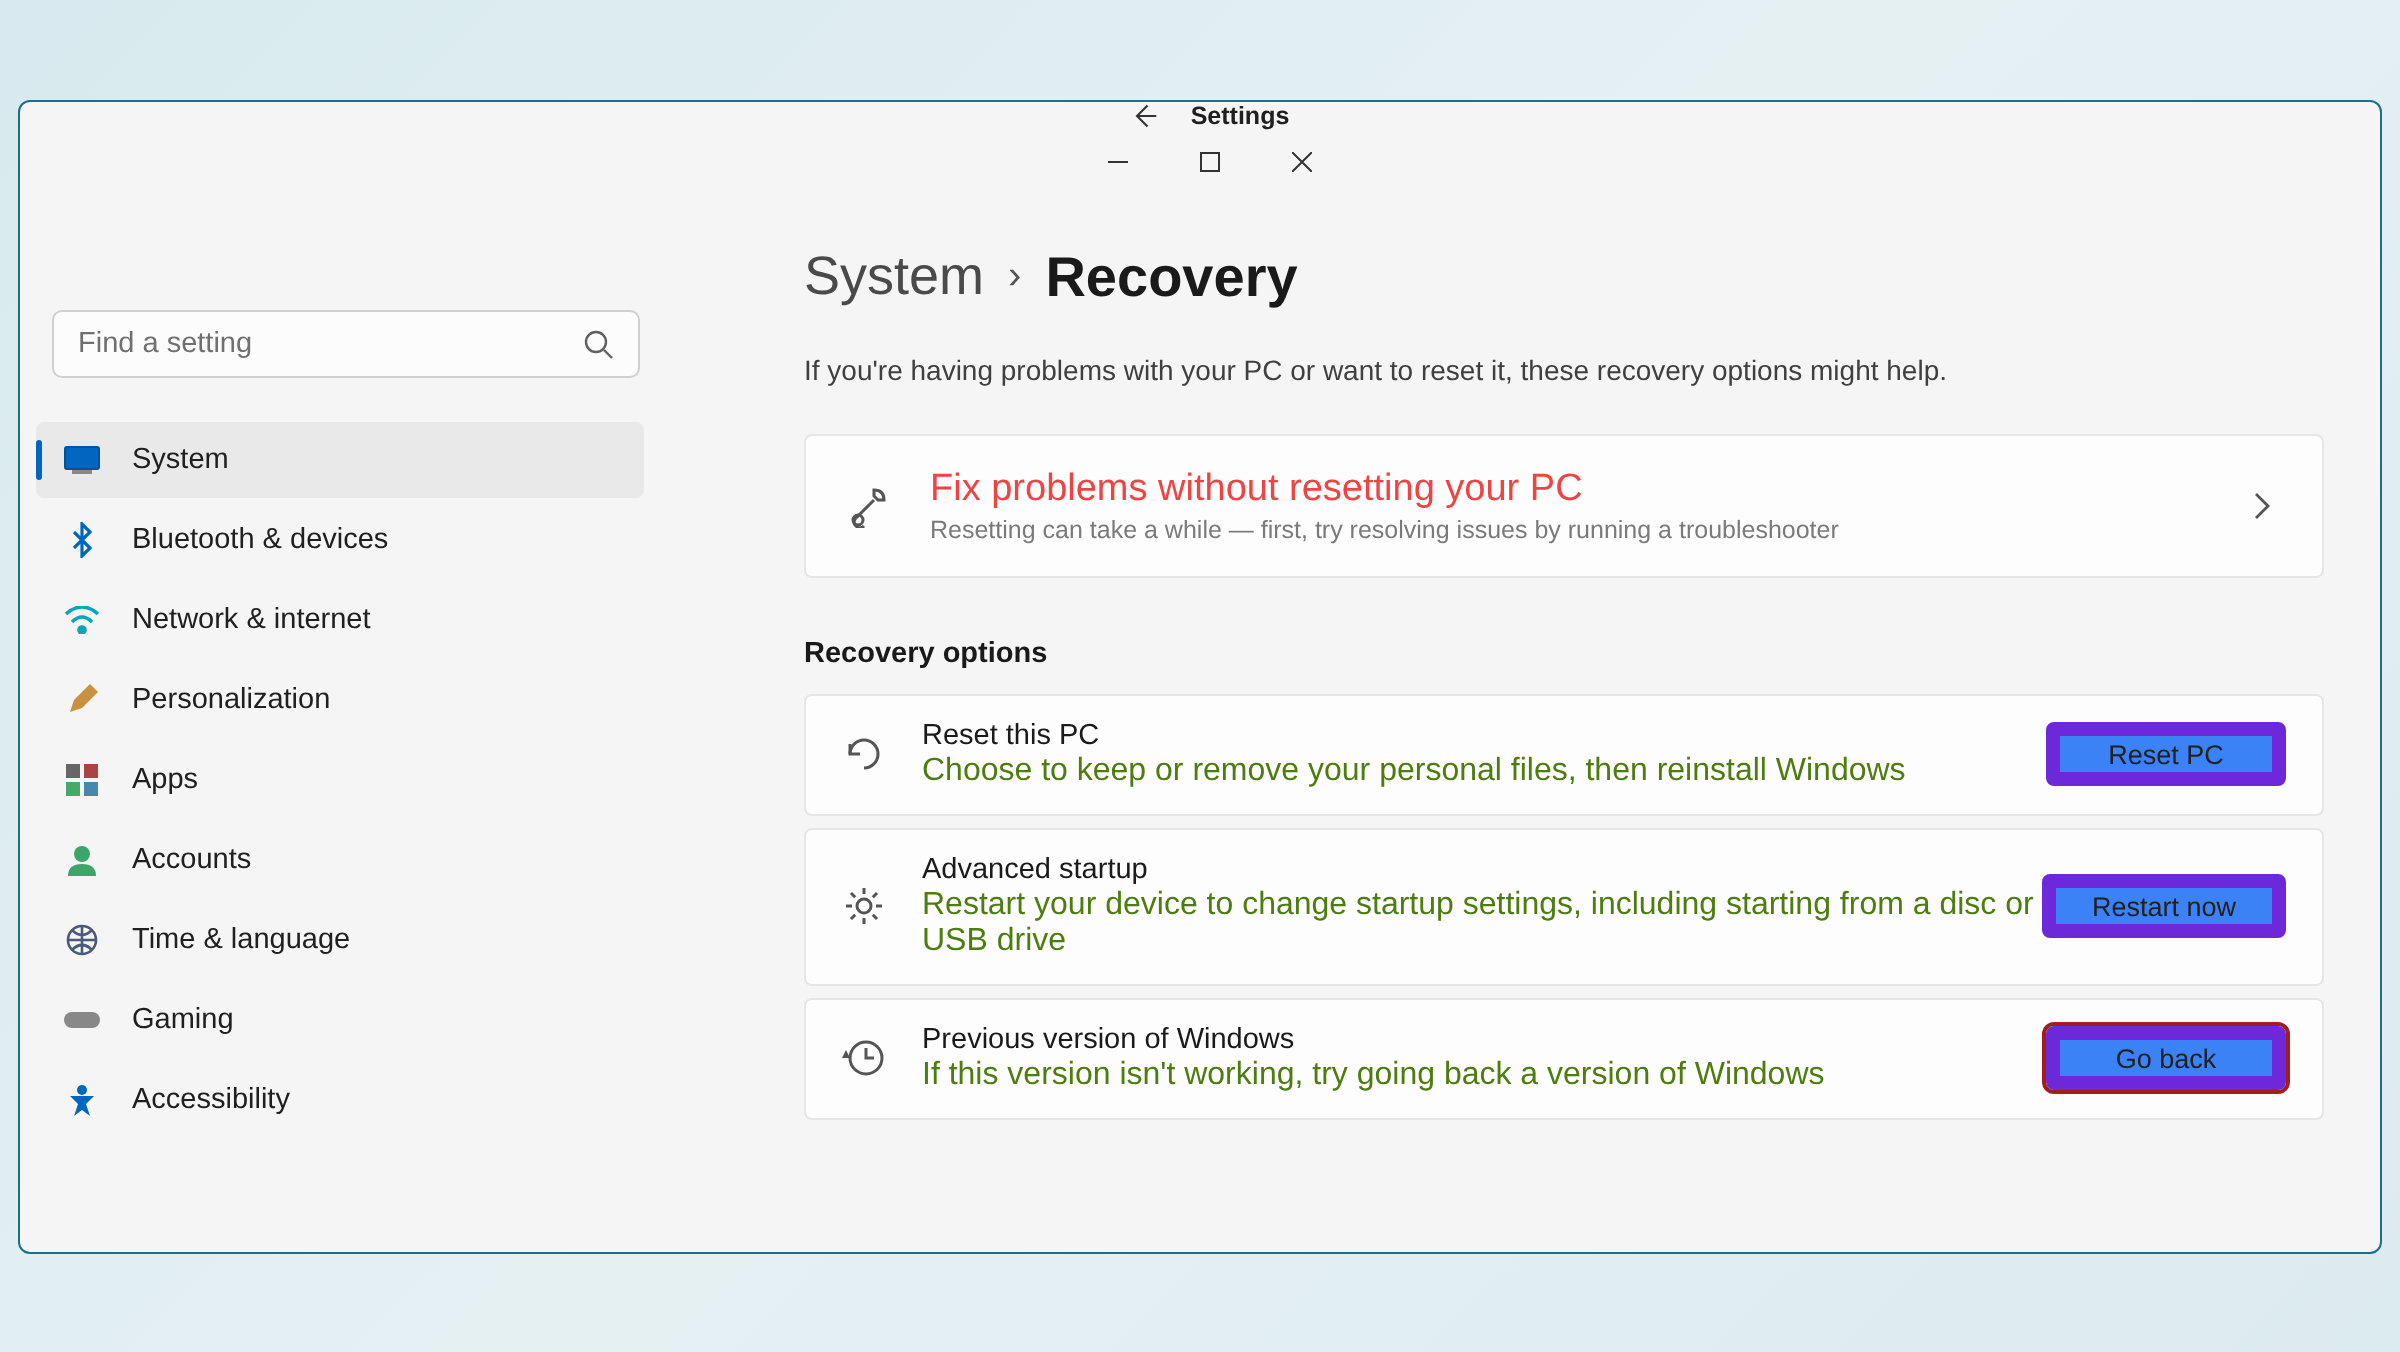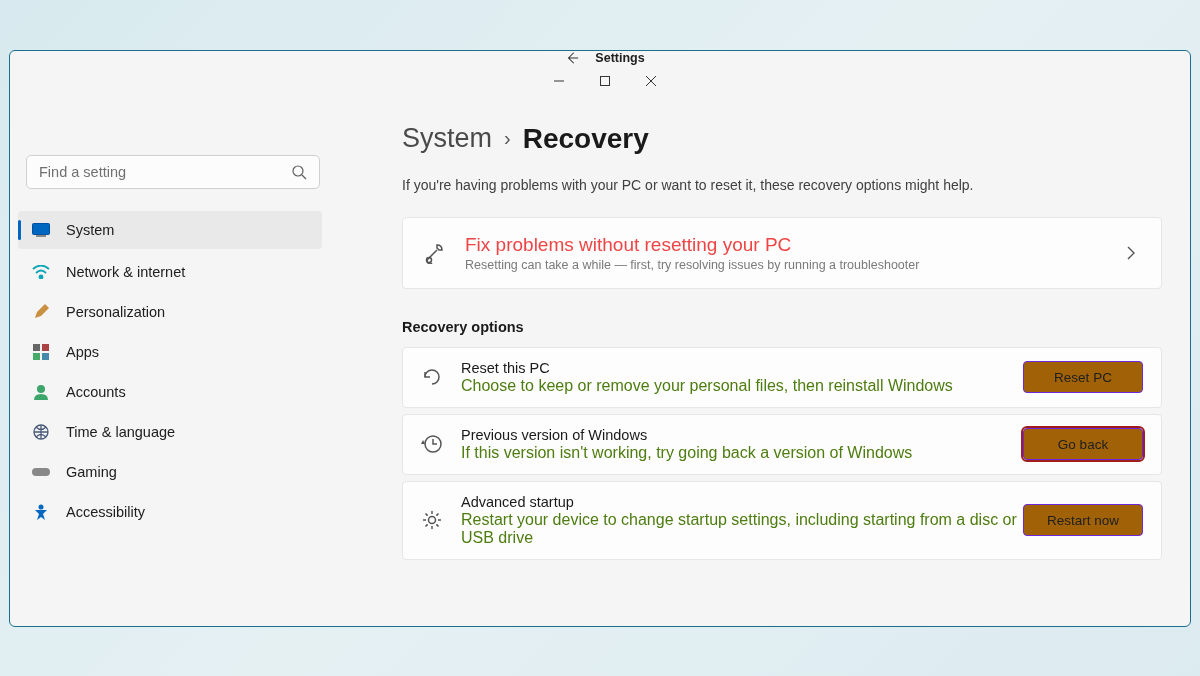--- a/index.html
+++ b/index.html
@@ -113,23 +113,23 @@
     justify-content: space-between;
   }
   .option-card + .option-card { margin-top: 6px; }
   .option-icon { width: 22px; height: 22px; margin-right: 18px; flex-shrink:0; }
   .option-text { flex: 1; }
   .option-title { font-size: 14.5px; color: #1a1a1a; }
   .option-desc { font-size: 16px; color: #4d7c0f; margin-top: 1px; }
   .action-btn {
     min-width: 120px;
     height: 32px;
-    border: 1px solid #6d28d9;
+    border: 7px solid #6d28d9;
     border-radius: 4px;
-    background: #a16207;
+    background: #3b82f6;
     font-size: 13.5px;
     display:flex; align-items:center; justify-content:center;
     padding: 0 18px;
     color: #202020;
     cursor: default;
   }
   .action-btn.highlighted { outline: 2px solid #a01e1e; outline-offset: 0px; }
   svg { display: block; }
 </style>
 </head>
@@ -181,20 +181,28 @@
         <li class="side-item active">
           <span class="side-icon">
             <svg width="18" height="14" viewBox="0 0 18 14">
                 <rect x="0.5" y="0.5" width="17" height="11" rx="1" fill="#0067c0" stroke="#0052a0"></rect>
                 <rect x="4" y="12" width="10" height="2" fill="#888"></rect>
               </svg>
           </span>
           <span>System</span>
         </li>
         <li class="side-gap"></li>
+        <li class="side-item">
+          <span class="side-icon">
+            <svg width="14" height="18" viewBox="0 0 14 18" fill="none" stroke="#0067c0" stroke-width="1.6">
+                <path d="M3 5 L11 13 L7 17 V1 L11 5 L3 13"></path>
+              </svg>
+          </span>
+          <span>Bluetooth &amp; devices</span>
+        </li>
         <li class="side-gap"></li>
         <li class="side-item">
           <span class="side-icon">
             <svg width="18" height="14" viewBox="0 0 18 14" fill="none" stroke="#0ba5b5" stroke-width="1.8">
                 <path d="M1 4 Q9 -3 17 4"></path>
                 <path d="M4 8 Q9 3 14 8"></path>
                 <circle cx="9" cy="12" r="1.5" fill="#0ba5b5"></circle>
               </svg>
           </span>
           <span>Network &amp; internet</span>
@@ -295,47 +303,47 @@
           <svg width="22" height="22" viewBox="0 0 22 22" fill="none" stroke="#555" stroke-width="1.5">
               <path d="M4 11 A7 7 0 1 1 11 18"></path>
               <path d="M4 6 V11 H9"></path>
             </svg>
         </span>
         <div class="option-text">
           <div class="option-title">Reset this PC</div>
           <div class="option-desc">Choose to keep or remove your personal files, then reinstall Windows</div>
         </div>
         <div class="action-btn">Reset PC</div>
+      </div>
+
+      <div class="option-card">
+        <span class="option-icon">
+          <svg width="22" height="22" viewBox="0 0 22 22" fill="none" stroke="#555" stroke-width="1.5">
+              <circle cx="11" cy="11" r="3.5"></circle>
+              <path d="M11 2 V5 M11 17 V20 M2 11 H5 M17 11 H20 M4.5 4.5 L6.6 6.6 M15.4 15.4 L17.5 17.5 M17.5 4.5 L15.4 6.6 M6.6 15.4 L4.5 17.5"></path>
+            </svg>
+        </span>
+        <div class="option-text">
+          <div class="option-title">Advanced startup</div>
+          <div class="option-desc">Restart your device to change startup settings, including starting from a disc or USB drive</div>
+        </div>
+        <div class="action-btn">Restart now</div>
       </div>
 
       <div class="option-card">
         <span class="option-icon">
           <svg width="22" height="22" viewBox="0 0 22 22" fill="none" stroke="#555" stroke-width="1.5">
               <circle cx="12" cy="11" r="8"></circle>
               <path d="M12 6 V11 H16"></path>
               <path d="M2 7 L4 11 L0 11 Z" fill="#555" stroke="none"></path>
             </svg>
         </span>
         <div class="option-text">
           <div class="option-title">Previous version of Windows</div>
           <div class="option-desc">If this version isn't working, try going back a version of Windows</div>
         </div>
         <div class="action-btn highlighted">Go back</div>
       </div>
 
-      <div class="option-card">
-        <span class="option-icon">
-          <svg width="22" height="22" viewBox="0 0 22 22" fill="none" stroke="#555" stroke-width="1.5">
-              <circle cx="11" cy="11" r="3.5"></circle>
-              <path d="M11 2 V5 M11 17 V20 M2 11 H5 M17 11 H20 M4.5 4.5 L6.6 6.6 M15.4 15.4 L17.5 17.5 M17.5 4.5 L15.4 6.6 M6.6 15.4 L4.5 17.5"></path>
-            </svg>
-        </span>
-        <div class="option-text">
-          <div class="option-title">Advanced startup</div>
-          <div class="option-desc">Restart your device to change startup settings, including starting from a disc or USB drive</div>
-        </div>
-        <div class="action-btn">Restart now</div>
-      </div>
-
     </div>
 
   </div>
 </div>
 
 </body></html>

